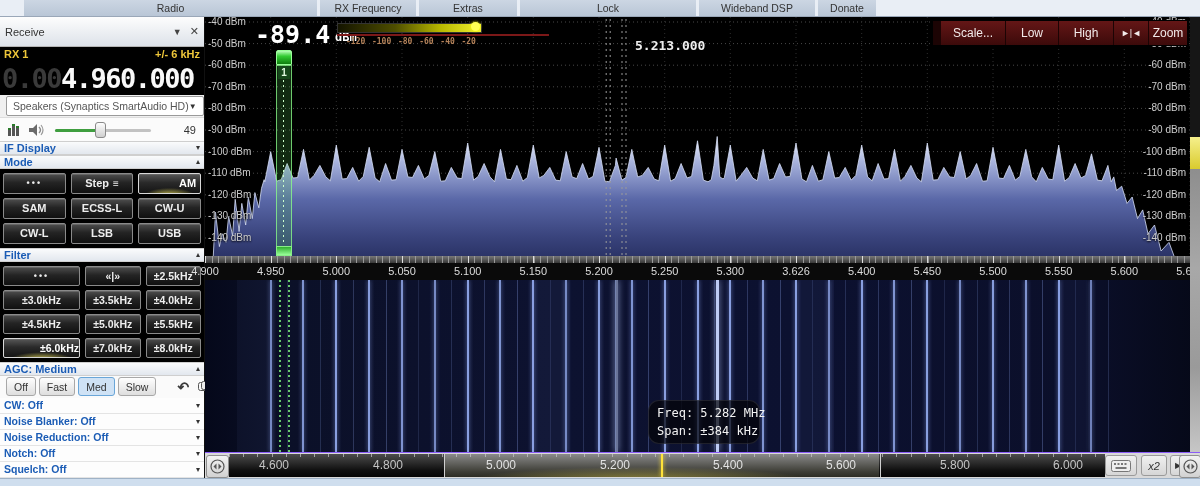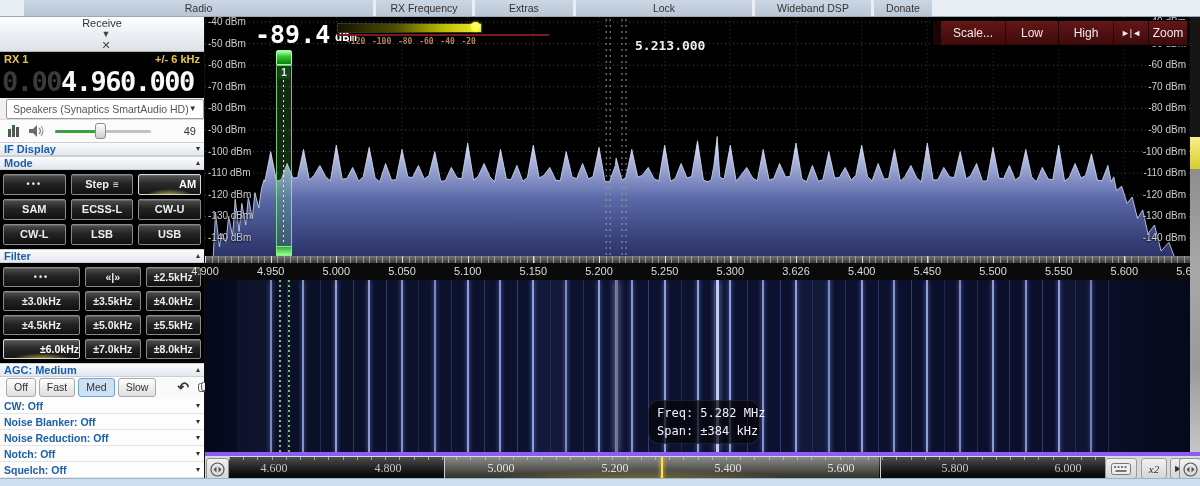--- a/index.html
+++ b/index.html
@@ -14,21 +14,21 @@
   .ribbon-spacer{width:24px;}
   .ribbon-tab{background:linear-gradient(180deg,#ccd6e3,#b9c6d6);margin-right:3px;
               display:flex;align-items:center;justify-content:center;
               font-size:10.5px;color:#333;}
   .ribbon-fill{flex:1;}
 
   
   #panel{position:absolute;left:0;top:17px;width:205px;height:461px;background:#f4f4f4;
          display:flex;flex-direction:column;border-right:1px solid #111;box-sizing:border-box;}
   #rcv-header{height:34px;background:linear-gradient(180deg,#fdfdfd,#dde2e9);
-              border-bottom:1px solid #b5b5b5;display:flex;align-items:center;font-size:11px;color:#333;padding:0 5px;flex-direction:column;}
+              border-bottom:1px solid #b5b5b5;display:flex;align-items:center;font-size:11px;color:#333;padding:0 5px;}
   #rcv-header .t{flex:1;}
   .hdr-ico{color:#444;font-size:9px;margin-left:8px;cursor:default;}
   #rx-row{height:16px;background:#000;display:flex;align-items:center;padding:0 4px;}
   #rx-row .rx{color:#eec63a;font-weight:bold;font-size:11px;flex:1;}
   #rx-row .bw{color:#eec63a;font-weight:bold;font-size:11px;}
   #freq-display{height:40px;background:#000;display:flex;align-items:center;padding-left:2px;overflow:hidden;}
   #freq-display .dim{color:#3a3a3a;font-size:27px;font-weight:bold;letter-spacing:-1.5px;}
   #freq-display .lit{color:#f8f8f8;font-size:27px;font-weight:bold;letter-spacing:-1.5px;}
   #audio-row{height:26px;background:#f0f0f0;display:flex;align-items:center;border-bottom:1px solid #ddd;}
   #audio-combo{flex:1;height:18px;margin:0 6px;background:#fff;border:1px solid #9a9a9a;border-radius:2px;
@@ -108,21 +108,21 @@
   
   #waterfall{position:absolute;left:0;top:263px;width:995px;height:172px;
              background:linear-gradient(90deg,#05081a 0,#0b1028 8%,#0d1230 35%,#0c1130 60%,#0b0f2a 88%,#060918 100%);overflow:hidden;}
   .streak{position:absolute;top:0;bottom:0;}
   .wf-green{position:absolute;top:0;bottom:0;width:2px;
             background:repeating-linear-gradient(180deg,rgba(120,235,120,0.85) 0 2px,transparent 2px 5px);}
   #wf-overlay{position:absolute;left:443px;top:120px;width:112px;height:44px;background:rgba(4,4,8,0.72);
               border:1px solid rgba(255,255,255,0.10);border-radius:11px;color:#f2f2f2;font-size:12px;
               display:flex;flex-direction:column;justify-content:center;padding:0 8px;box-sizing:border-box;line-height:18px;white-space:nowrap;}
   
-  #navbar{position:absolute;left:0;top:435px;width:995px;height:26px;background:#d9d9d9;border-top:4px solid #8b5cf6;box-sizing:border-box;font-family:Liberation Serif, serif;}
+  #navbar{position:absolute;left:0;top:435px;width:995px;height:26px;background:#d9d9d9;border-top:1px solid #8b5cf6;box-sizing:border-box;}
   .nav-circle-btn{position:absolute;top:2px;width:21px;height:21px;background:linear-gradient(180deg,#f2f2f2,#d2d2d2);
                   border:1px solid #8f8f8f;border-radius:3px;display:flex;align-items:center;justify-content:center;}
   #nav-strip{position:absolute;left:24px;top:1px;width:876px;height:23px;overflow:hidden;
              background:linear-gradient(180deg,#4c4c4c,#101010 70%,#050505);}
   #nav-strip .ticks{position:absolute;left:0;top:0;width:100%;height:3px;
              background:repeating-linear-gradient(90deg,rgba(200,200,200,0.7) 0 1px,transparent 1px 14.2px);}
   #nav-hl{position:absolute;top:0;bottom:0;
           background:radial-gradient(ellipse 60% 90% at 45% 115%,rgba(225,210,85,0.55),rgba(225,210,85,0) 65%),
                      linear-gradient(180deg,#8a8a8a,#3f3f38 75%,#2c2c24);}
   .nav-div{position:absolute;top:0;bottom:0;width:1px;background:#cfcfcf;}
@@ -141,21 +141,21 @@
   
   #statusbar{position:absolute;left:0;top:478px;width:1200px;height:8px;background:#cfdeee;border-top:1px solid #9fb2c6;box-sizing:border-box;}
 </style>
 </head>
 <body>
 
 <div id="app">
 
   <div id="ribbon">
       <div class="ribbon-spacer"></div>
-      <div class="ribbon-tab" style="width: 349px;">Radio</div>
+      <div class="ribbon-tab" style="width: 293px;">Radio</div>
       <div class="ribbon-tab" style="width: 96px;">RX Frequency</div>
       <div class="ribbon-tab" style="width: 98px;">Extras</div>
       <div class="ribbon-tab" style="width: 176px;">Lock</div>
       <div class="ribbon-tab" style="width: 116px;">Wideband DSP</div>
       <div class="ribbon-tab" style="width: 58px;">Donate</div>
       <div class="ribbon-fill"></div>
     </div>
 
   <div id="panel">
     <div id="rcv-header">

